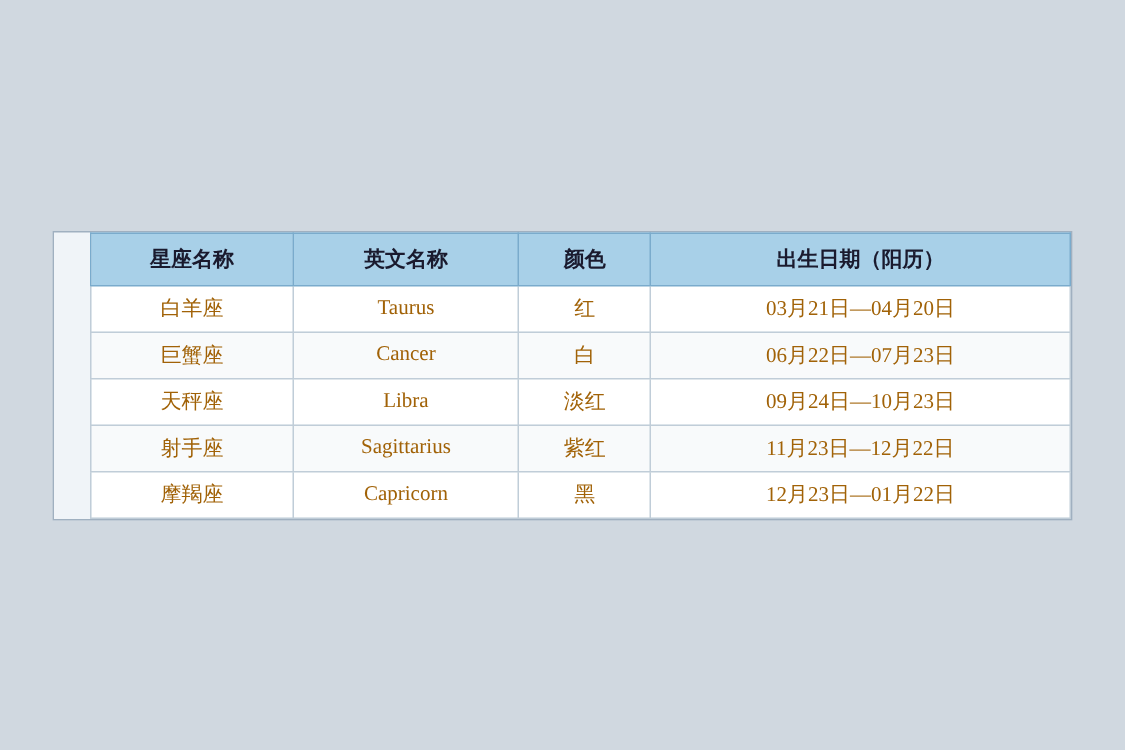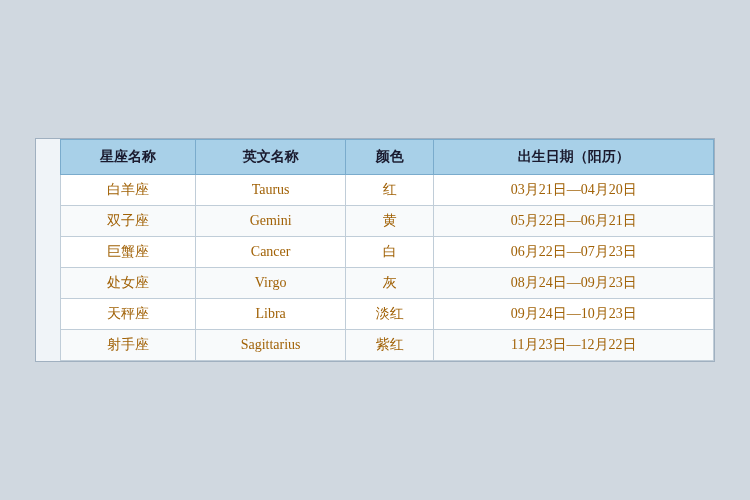--- a/index.html
+++ b/index.html
@@ -68,44 +68,38 @@
       </tr>
     </thead>
     <tbody id="table-body">
     <tr>
           <td>白羊座</td>
           <td>Taurus</td>
           <td>红</td>
           <td>03月21日—04月20日</td>
         </tr>
         <tr>
-          <td>双子座</td>
-          <td>Gemini</td>
-          <td>黄</td>
-          <td>05月22日—06月21日</td>
-        </tr>
-        <tr>
           <td>巨蟹座</td>
           <td>Cancer</td>
           <td>白</td>
           <td>06月22日—07月23日</td>
-        </tr>
-        <tr>
-          <td>处女座</td>
-          <td>Virgo</td>
-          <td>灰</td>
-          <td>08月24日—09月23日</td>
         </tr>
         <tr>
           <td>天秤座</td>
           <td>Libra</td>
           <td>淡红</td>
           <td>09月24日—10月23日</td>
         </tr>
         <tr>
           <td>射手座</td>
           <td>Sagittarius</td>
           <td>紫红</td>
           <td>11月23日—12月22日</td>
         </tr>
+        <tr>
+          <td>摩羯座</td>
+          <td>Capricorn</td>
+          <td>黑</td>
+          <td>12月23日—01月22日</td>
+        </tr>
       </tbody>
   </table>
 </div>
 
 </body></html>

